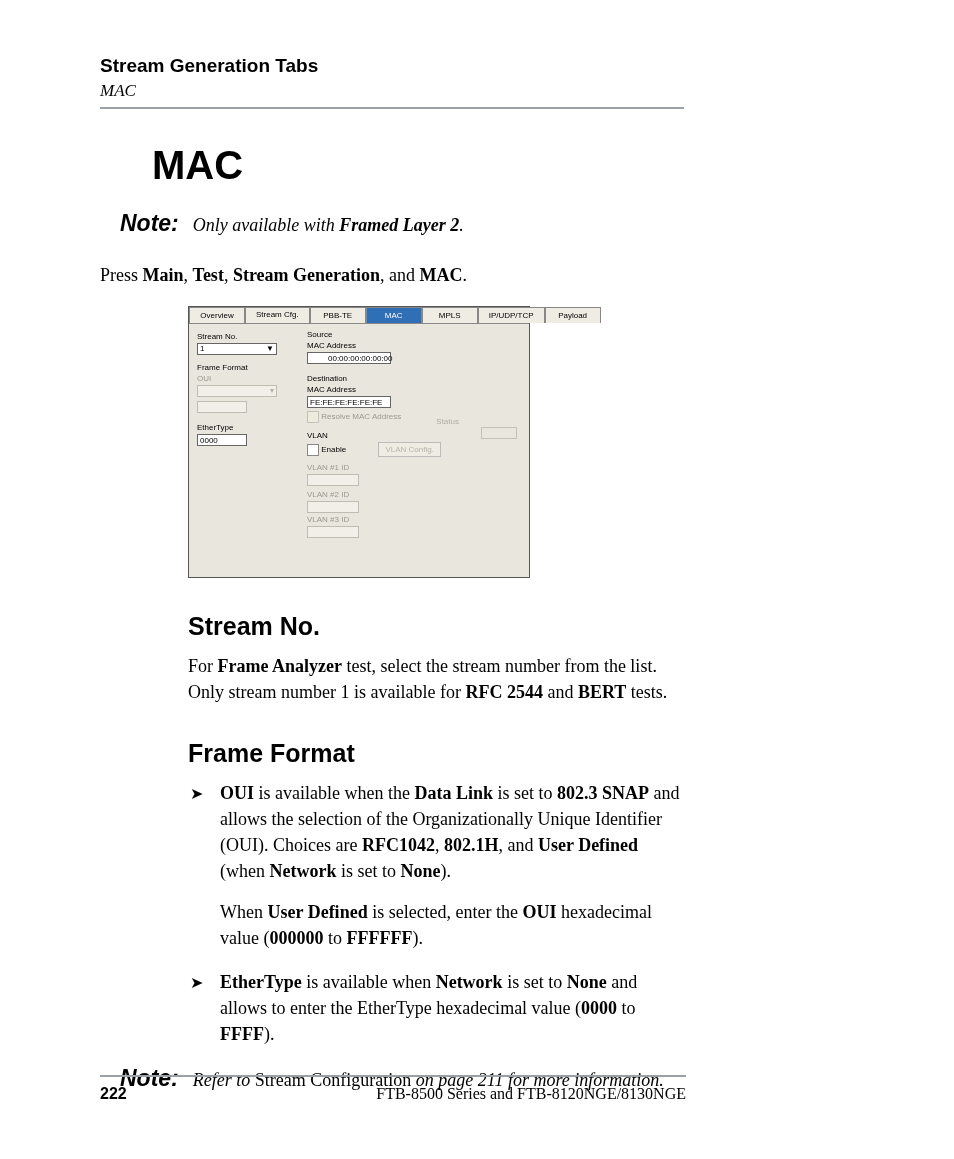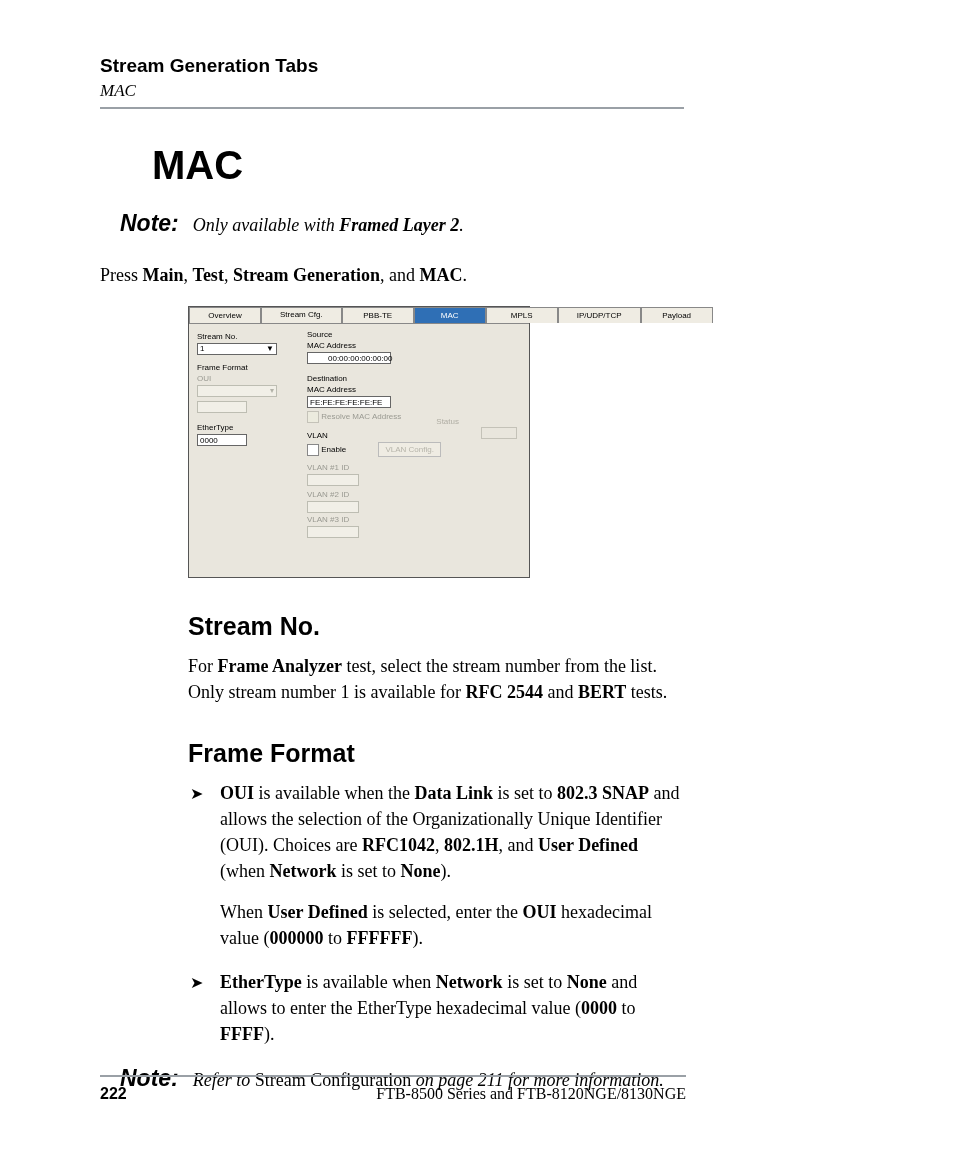--- a/index.html
+++ b/index.html
@@ -75,21 +75,21 @@
     color: #000;
     position: relative;
   }
   .tabs {
     display: flex;
     background: #efece3;
     border-bottom: 1px solid #888;
   }
   .tab {
     flex: 0 0 auto;
-    padding: 3px 18px;
+    padding: 3px 10px;
     border: 1px solid #888;
     border-bottom: none;
     background: #efece3;
     text-align: center;
     min-width: 34px;
   }
   .tab.active {
     background: #2f6fb5;
     color: #fff;
   }

